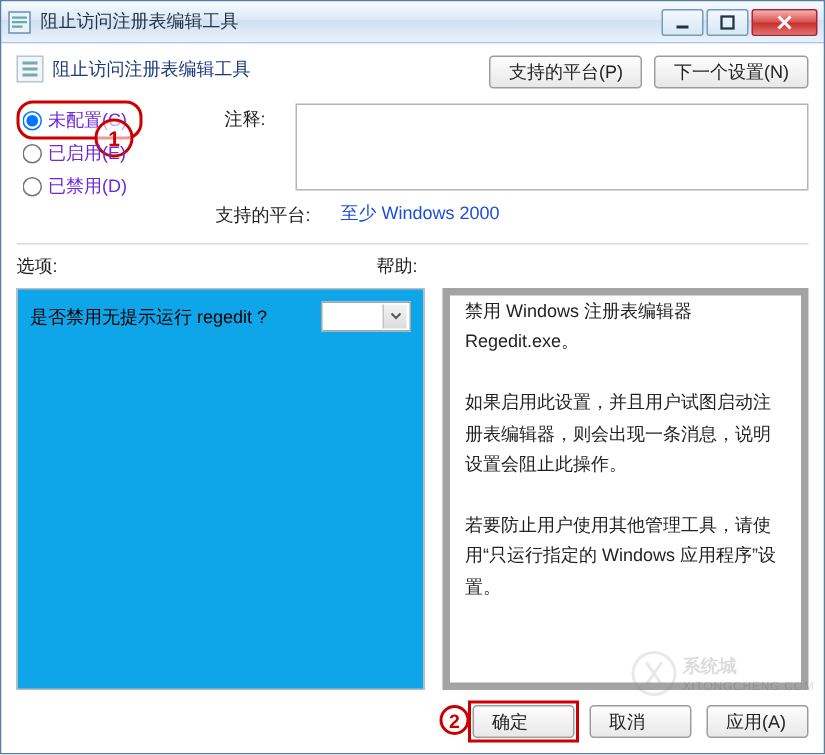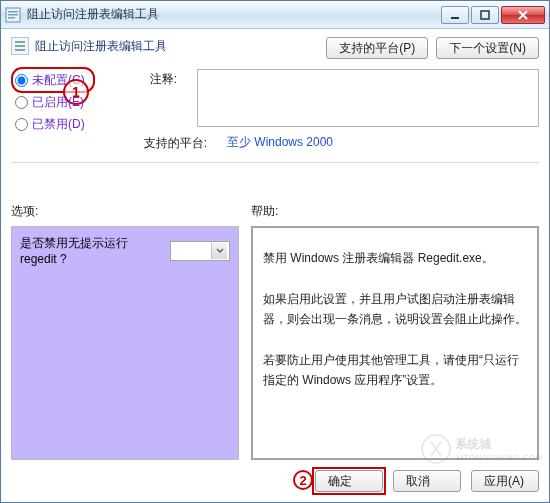--- a/index.html
+++ b/index.html
@@ -32,34 +32,34 @@
 
   .mid-col { flex: 1; display: flex; flex-direction: column; gap: 6px; }
   .row-comment { display: flex; gap: 20px; }
   .lbl-col { width: 56px; padding-top: 2px; color: #222; text-align: right; }
   .comment-box { flex: 1; height: 58px; border: 1px solid #b5b5b5; background: #fff; padding: 2px 4px; font-size: 12px; color: #333; resize: none; overflow-y: scroll; }
   .row-platform { display: flex; gap: 20px; align-items: center; }
   .plat-val { flex: 1; color: #1d4ed8; font-size: 12px; }
 
   .hr { height: 1px; background: #d9d9d9; margin: 10px 0 6px 0; }
 
-  .labels-row { display: flex; margin-top: 34px; }
+  .labels-row { display: flex; }
   .labels-row .lab { color: #222; }
   .labels-row .lab.left { width: 240px; }
   .labels-row .lab.right { flex: 1; }
 
   .lower { display: flex; margin-top: 6px; gap: 12px; flex: 1; min-height: 0; }
-  .opt-panel { width: 228px; border: 1px solid #bcbcbc; background: #c4b5fd; padding: 8px; display: flex; flex-direction: column; }
+  .opt-panel { width: 272px; border: 1px solid #bcbcbc; background: #0ea5e9; padding: 8px; display: flex; flex-direction: column; }
   .opt-line { display: flex; align-items: center; gap: 6px; }
   .opt-text { flex: 1; }
   .combo { width: 60px; height: 20px; border: 1px solid #a6a6a6; background: #fff; display: flex; align-items: center; padding: 0 2px; }
   .combo .val { flex: 1; font-size: 12px; color: #333; overflow: hidden; }
   .combo .drop { width: 16px; height: 16px; background: linear-gradient(#f4f4f4,#dcdcdc); border-left: 1px solid #c4c4c4; display:flex; align-items:center; justify-content:center; }
 
-  .help-panel { flex: 1; border: 2px solid #a3a3a3; background: #fff; padding: 20px 10px; overflow-y: scroll; color: #222; line-height: 1.7; white-space: pre-line; }
+  .help-panel { flex: 1; border: 5px solid #a3a3a3; background: #fff; padding: 0 10px; overflow-y: scroll; color: #222; line-height: 1.7; white-space: pre-line; }
 
   .footer { margin-top: 10px; display: flex; justify-content: flex-end; gap: 10px; align-items: center; position: relative; }
   .ok-wrap { position: relative; }
   .ok-wrap::before { content:""; position:absolute; left:-3px; top:-3px; right:-3px; bottom:-3px; border:2px solid #c00; pointer-events:none; }
   .annot2 { position:absolute; left:-22px; top:0; width:20px; height:20px; border:2px solid #c00; border-radius:50%; display:flex; align-items:center; justify-content:center; color:#c00; font-weight:bold; font-size:13px; background:rgba(255,255,255,0.6); pointer-events:none; }
 
   .watermark { position:absolute; right:6px; bottom:38px; opacity:0.18; pointer-events:none; font-size:11px; color:#444; display:flex; align-items:center; gap:4px; }
   .watermark .wm-logo { width:30px; height:30px; border:2px solid #888; border-radius:50%; position:relative; }
   .watermark .wm-logo::before, .watermark .wm-logo::after { content:""; position:absolute; left:50%; top:50%; width:2px; height:18px; background:#888; transform-origin:center; }
   .watermark .wm-logo::before { transform:translate(-50%,-50%) rotate(35deg); }

